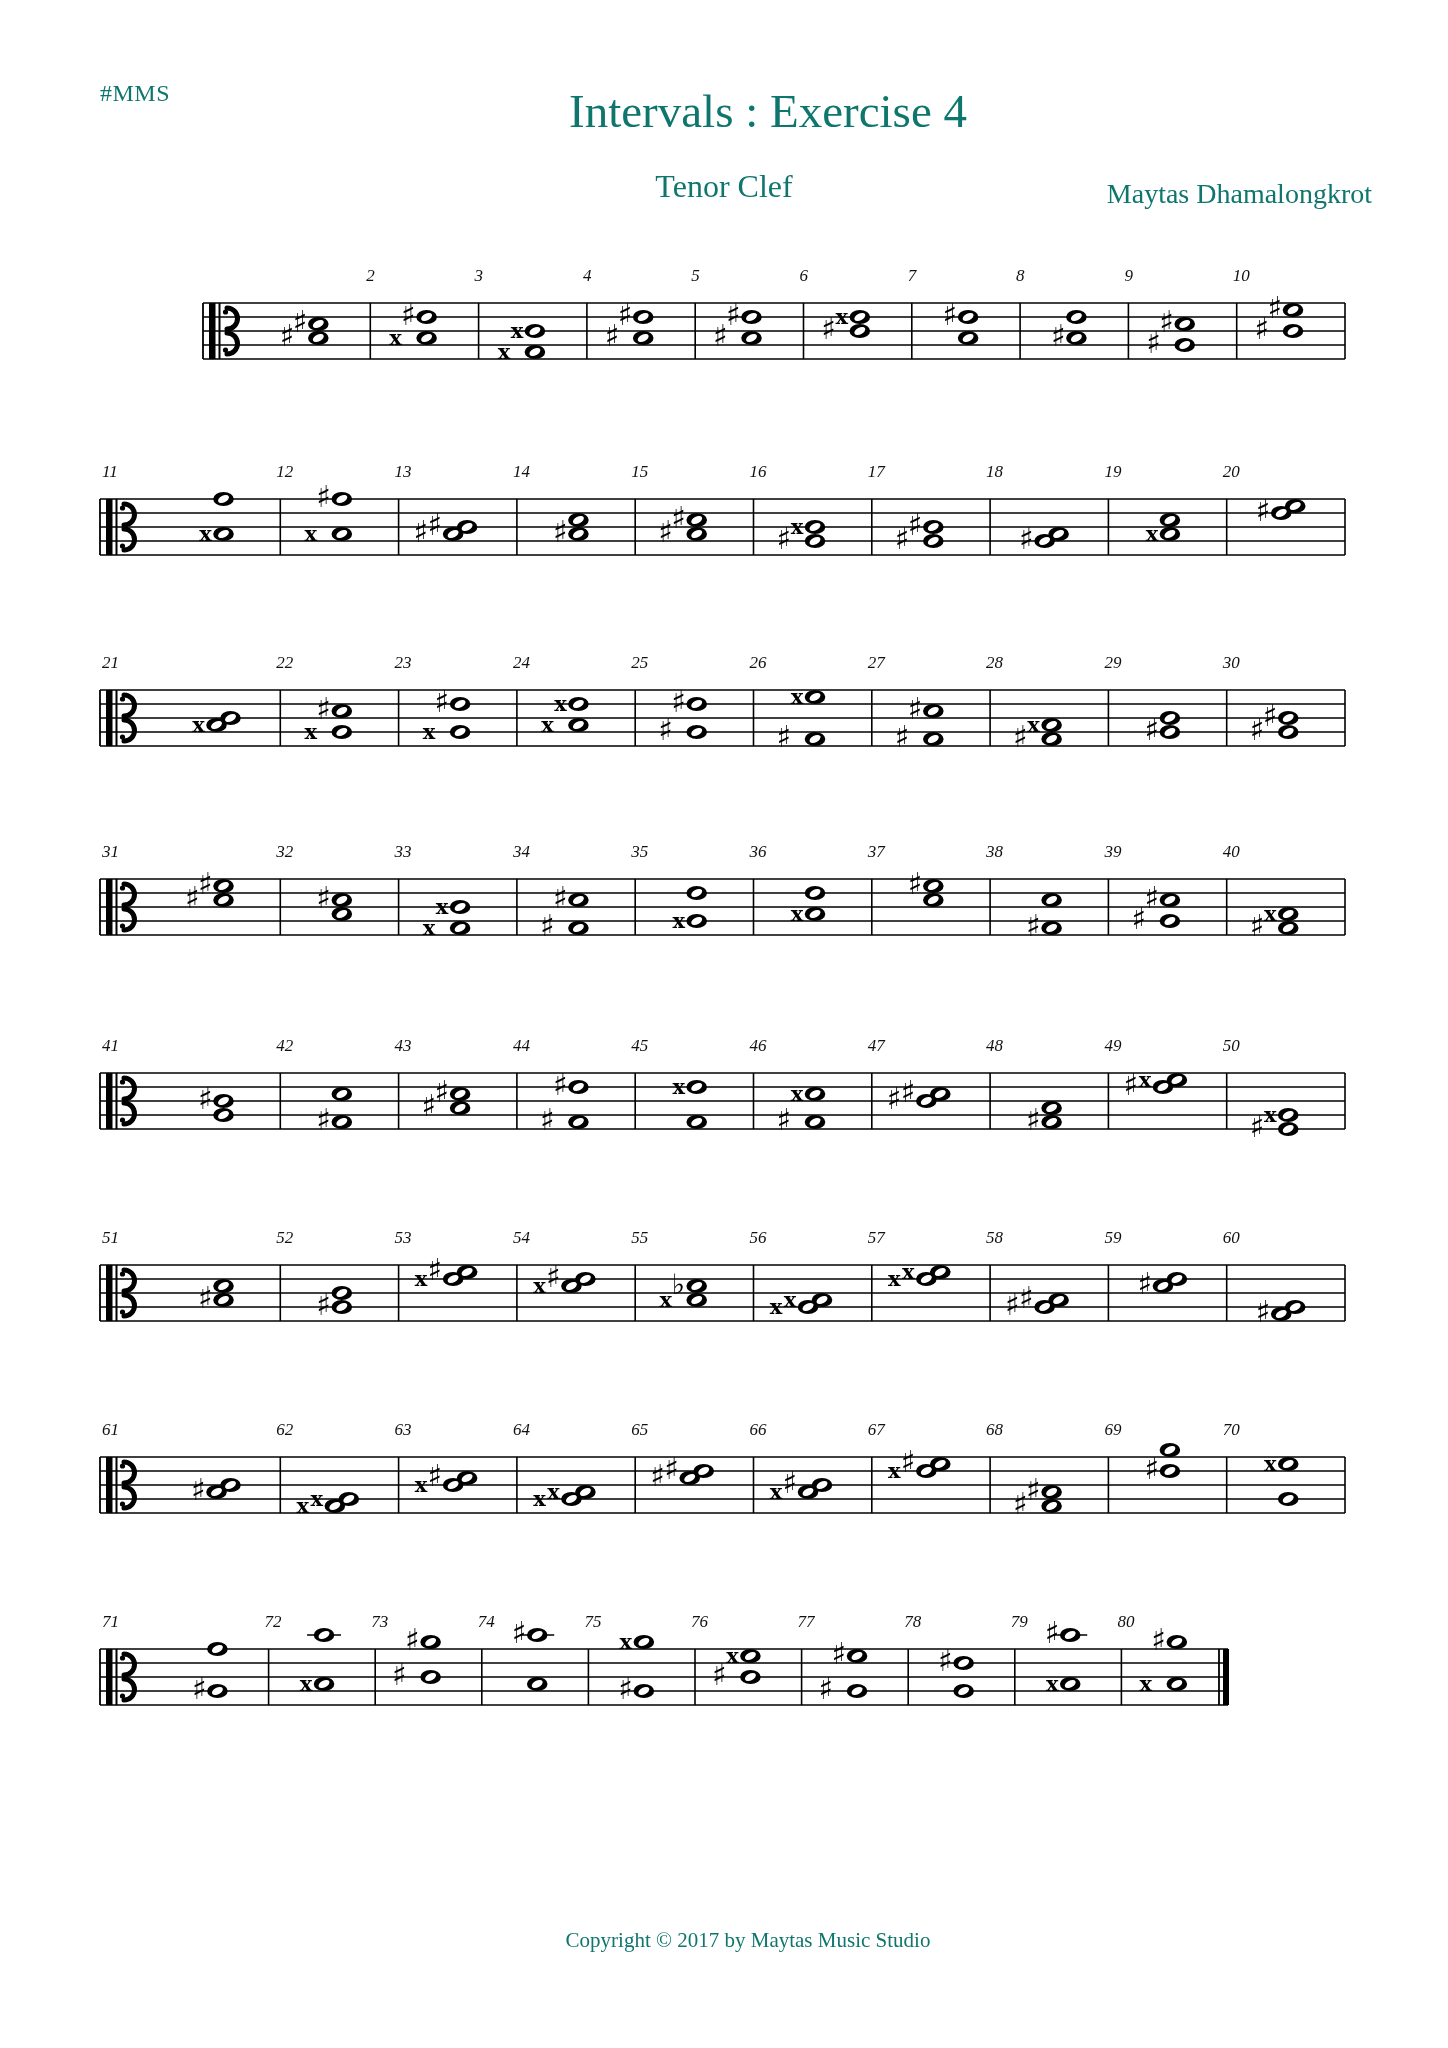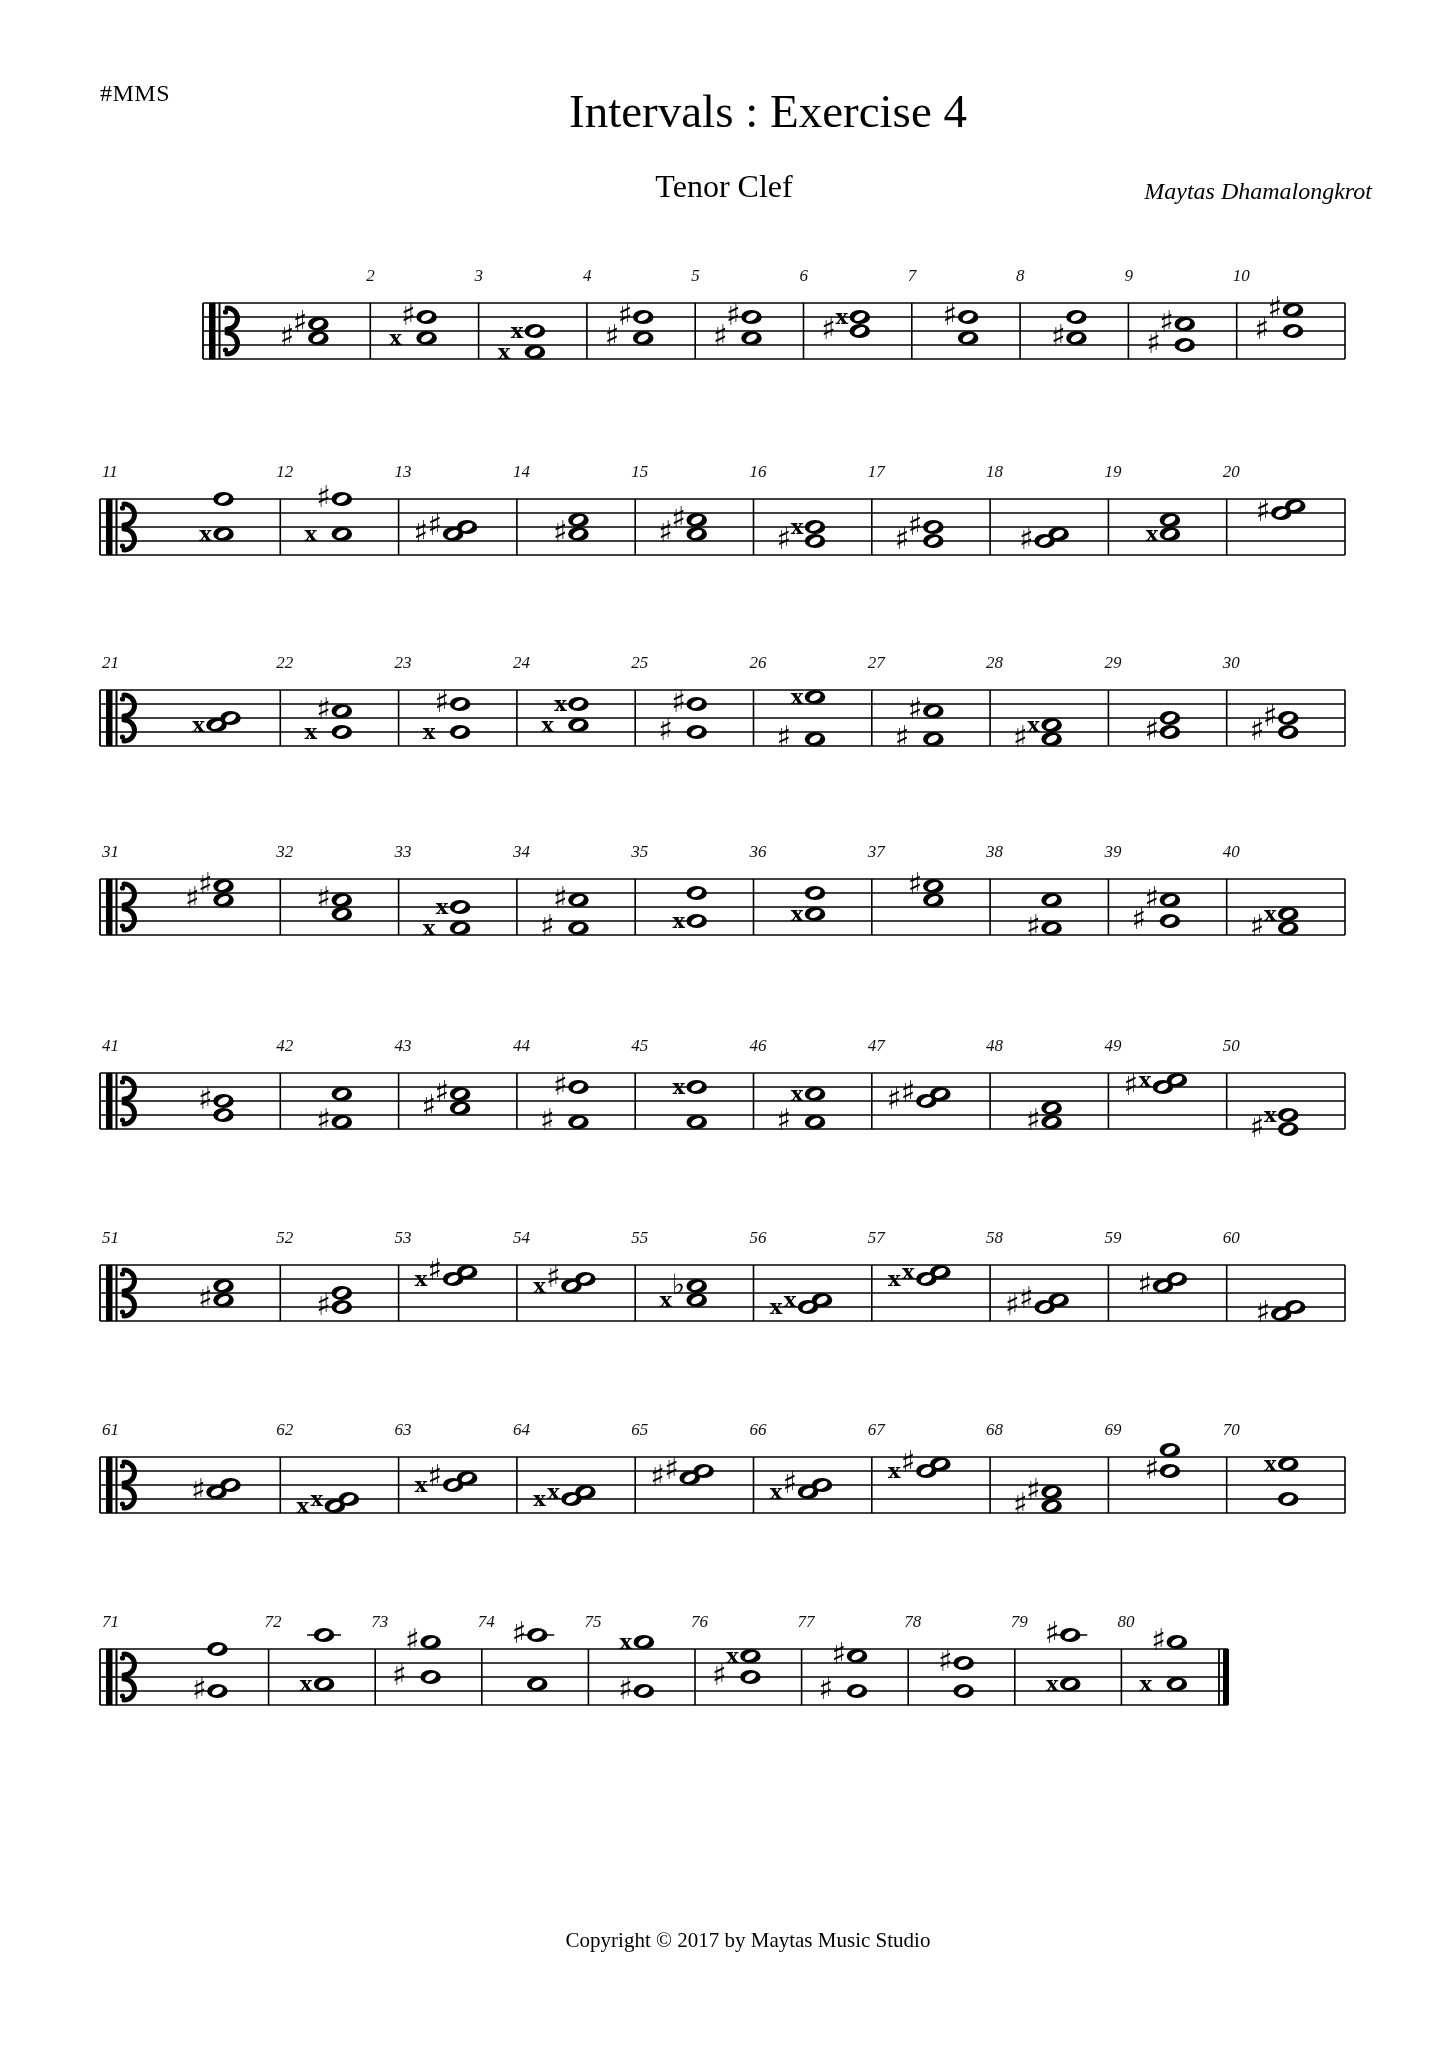--- a/index.html
+++ b/index.html
@@ -1,21 +1,21 @@
 <!DOCTYPE html>
 <html><head>
 <meta charset="utf-8">
 <style>
   html,body{margin:0;padding:0;background:#e8e8e8;}
   .page{position:relative;width:1448px;height:2048px;background:#ffffff;margin:0 auto;
-        font-family:"Liberation Serif", serif;color:#000000;overflow:hidden;}
+        font-family:"Liberation Serif", serif;color:#0f766e;overflow:hidden;}
   .mms{position:absolute;left:100px;top:80px;font-size:24px;letter-spacing:.5px;}
   .title{position:absolute;left:0;top:84px;width:100%;text-align:center;font-size:47px;font-weight:normal;margin:0;padding-left:44px;}
   .subtitle{position:absolute;left:0;top:168px;width:100%;text-align:center;font-size:32px;}
-  .composer{position:absolute;right:76px;top:178px;font-size:24px;font-style:italic;}
+  .composer{position:absolute;right:76px;top:178px;font-size:28px;}
   .footer{position:absolute;left:0;top:1926px;width:100%;text-align:center;font-size:21px;line-height:29px;margin-left:24px;}
   #score svg{position:absolute;left:0;overflow:visible;}
   .mnum{font:italic 17px "Liberation Serif", serif;fill:#111;}
   .accsharp{font:30px "DejaVu Sans", sans-serif;fill:#000;}
   .accflat{font:28px "DejaVu Sans", sans-serif;fill:#000;}
   .accx{font:bold 21px "DejaVu Serif", serif;fill:#000;}
 </style>
 </head>
 <body>
 

